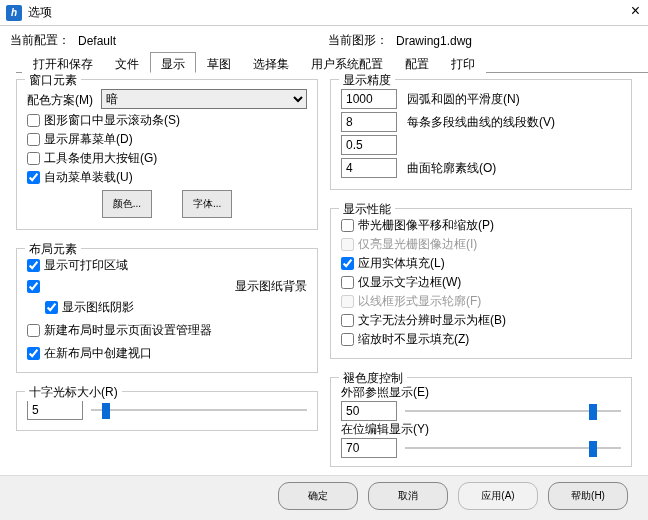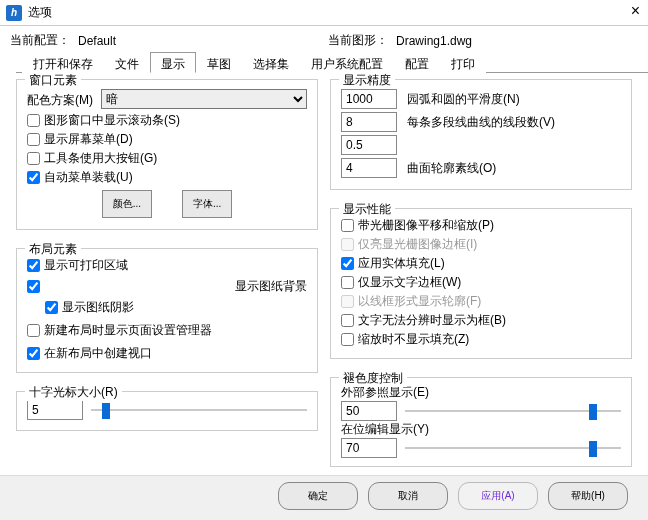--- a/index.html
+++ b/index.html
@@ -52,21 +52,21 @@
   .field-row { display:flex; align-items:flex-end; gap:8px; margin:3px 0; }
   select.combo {
     flex:1; height:20px; font-size:12px; background:#eee;
   }
   .chk { display:flex; align-items:center; gap:4px; margin:2px 0;}
   .chk input { margin:0; width:13px; height:13px;}
   .btn {
     height:28px; padding:1px 10px; border:1px solid #888;
     background:#e9e9e9; font-size:10px;
   }
-  .btn.ghost { color:#6d28d9; border-color:#bbb; background:#f2f2f2;}
+  .btn.ghost { color:#000000; border-color:#bbb; background:#f2f2f2;}
   .indent { margin-left: 18px; }
   .numbox {
     width:56px; height:20px; border:1px solid #888; padding:1px 4px;
     font-size:12px;
   }
   .prec-row { display:flex; align-items:center; gap:10px; margin:3px 0;}
   .disabled { color:#999; }
   .slider-row { display:flex; align-items:center; gap:8px; margin:2px 0;}
   .slider-row.compact { margin:0; }
   .slider {

